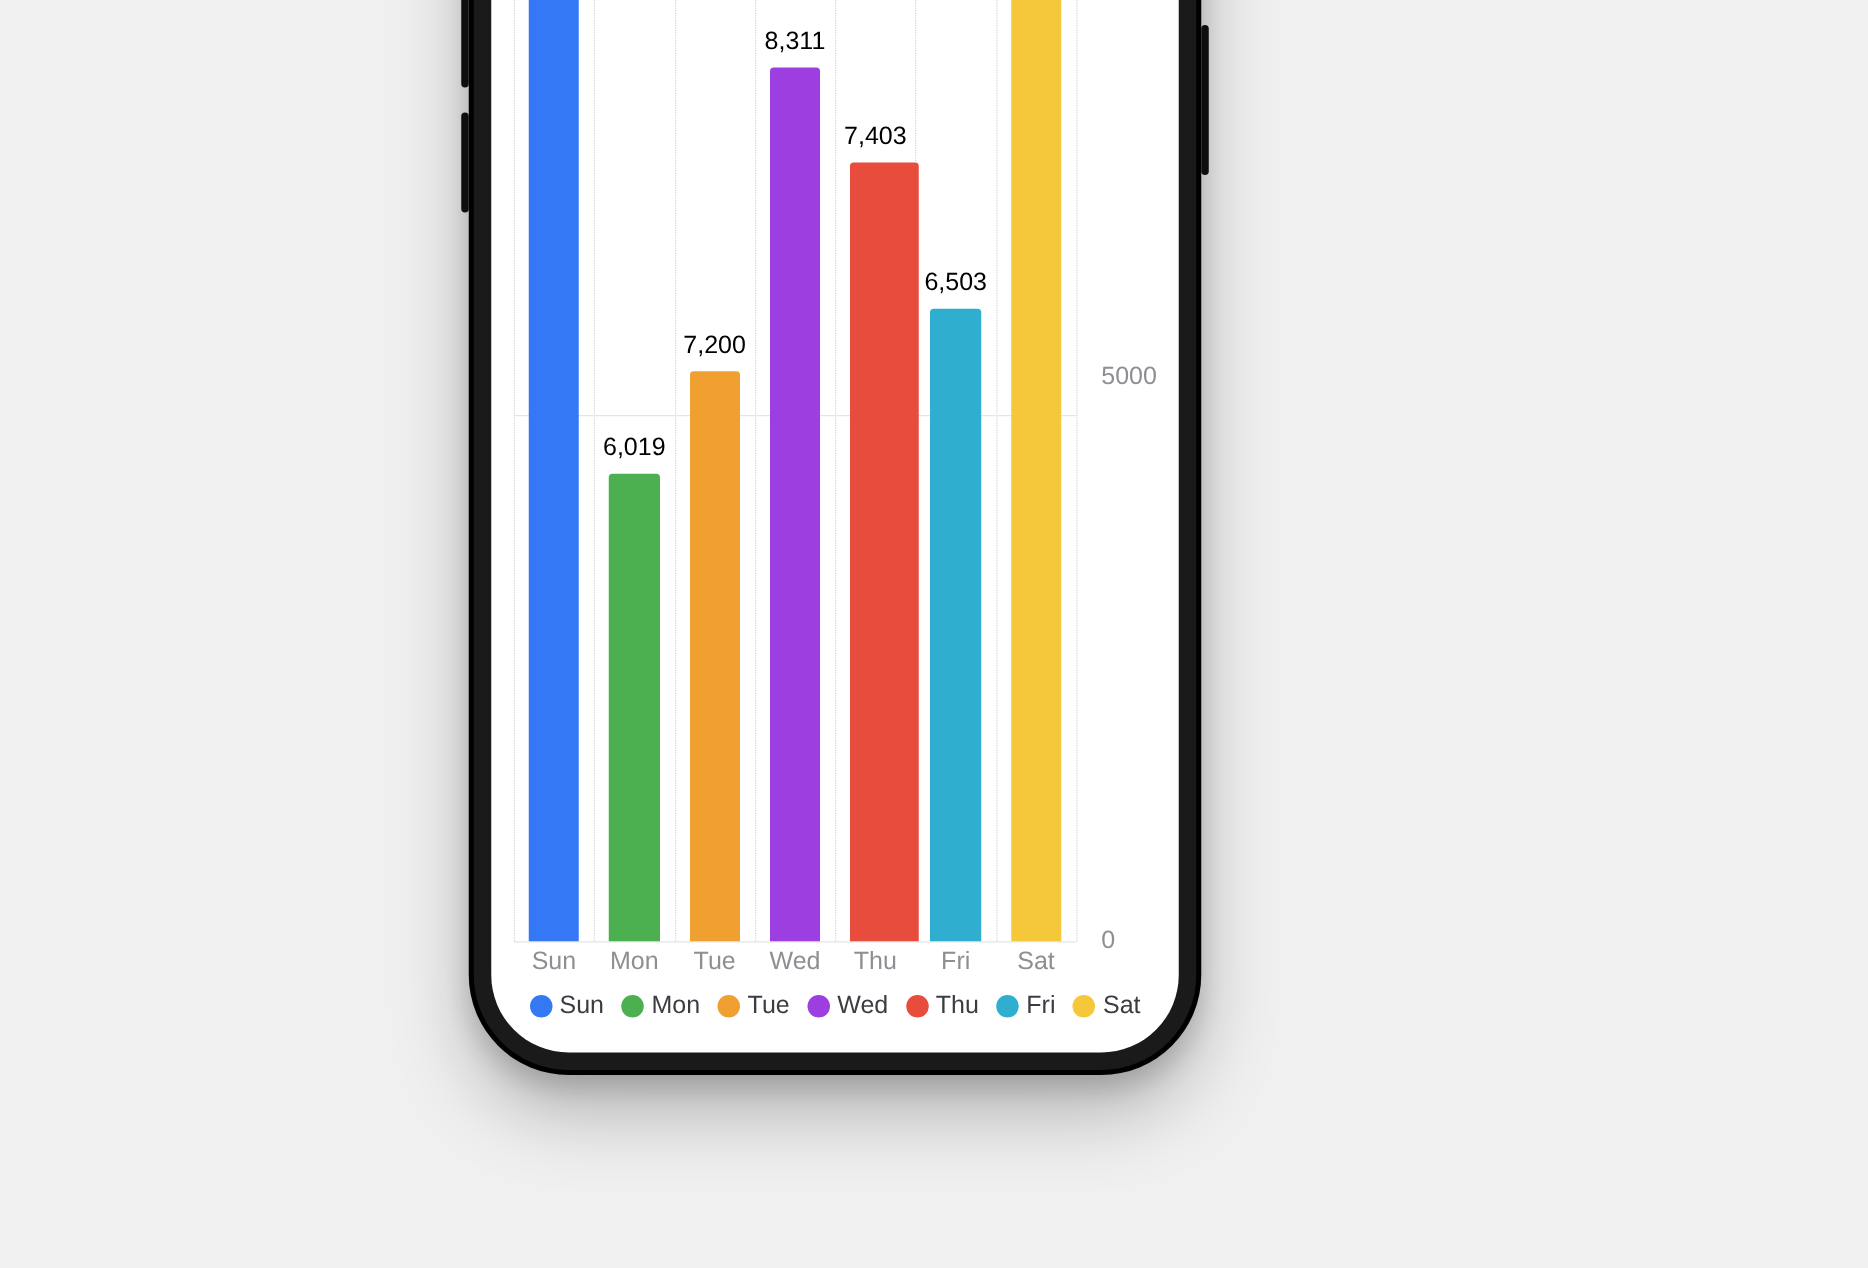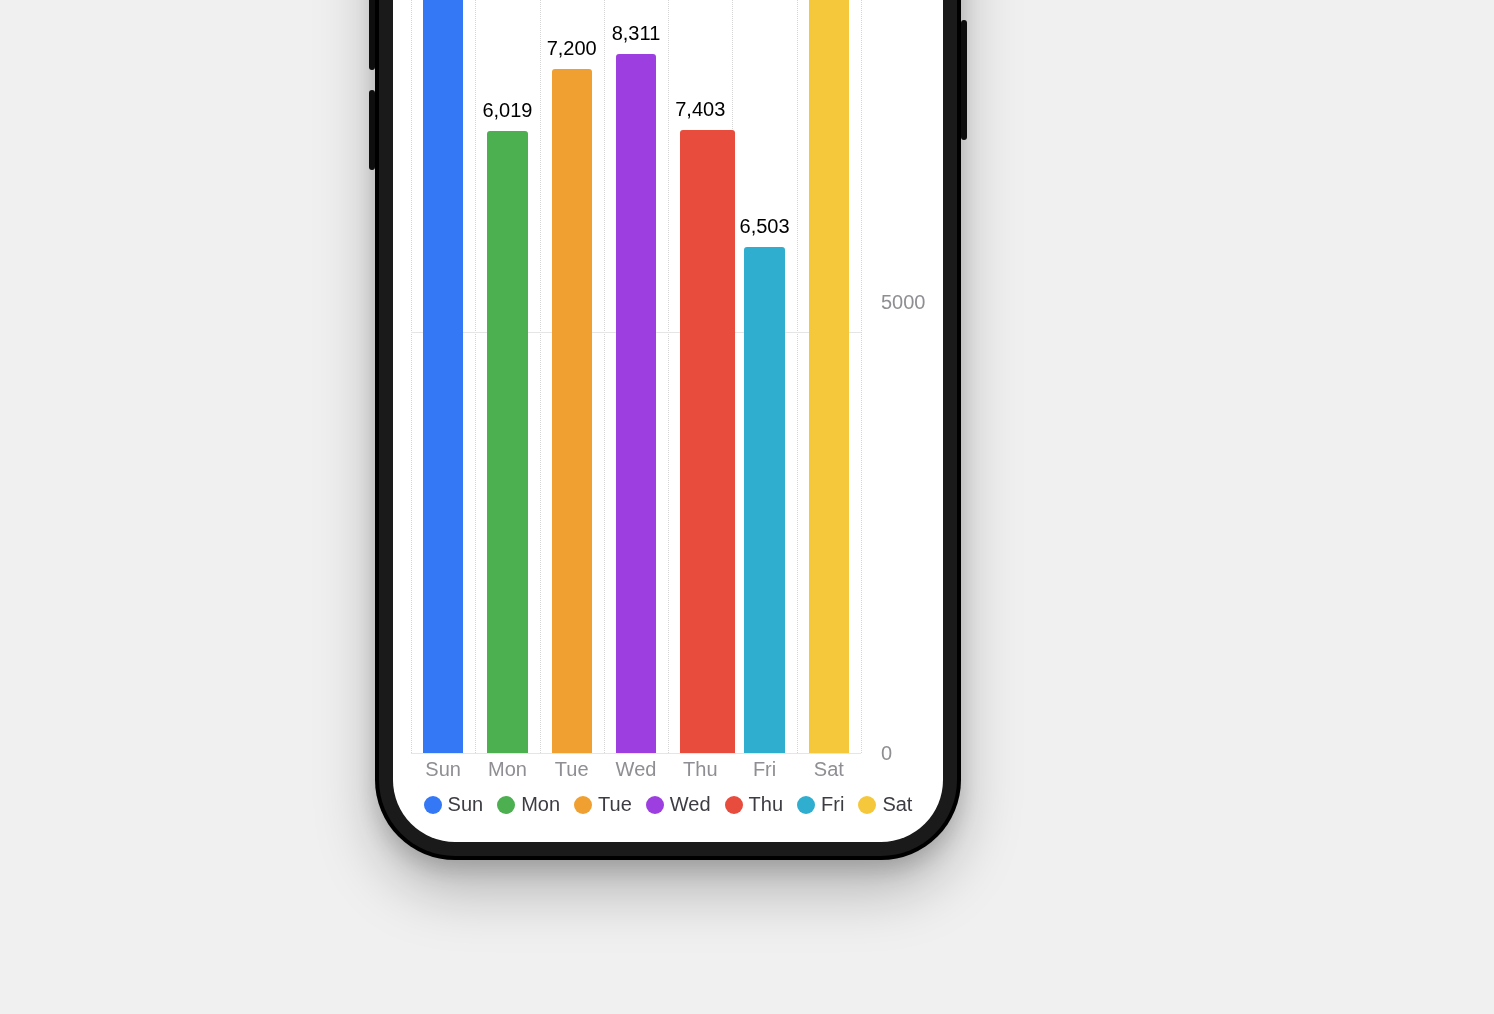--- a/index.html
+++ b/index.html
@@ -46,24 +46,24 @@
           <div class="grid-x" style="left:321.428px;"></div>
           <div class="grid-x" style="left:385.714px;"></div>
           <div class="grid-x" style="left:450px;"></div>
 
           <div class="grid-y" style="top:975px;"></div>
           <div class="grid-y" style="top:554.318px;"></div>
 
           <div class="bar" style="left:12px;width:40.285px;height:886px;background:#3478f6;">
             
           </div>
-          <div class="bar" style="left:76.285px;width:40.285px;height:622px;background:#4cb050;">
+          <div class="bar" style="left:76.285px;width:40.285px;height:374px;background:#4cb050;">
             <span class="bar-label" style="top:-32px;left:-12px;width:64.285px;">6,019</span>
           </div>
-          <div class="bar" style="left:140.571px;width:40.285px;height:684px;background:#f0a030;">
+          <div class="bar" style="left:140.571px;width:40.285px;height:456px;background:#f0a030;">
             <span class="bar-label" style="top:-32px;left:-12px;width:64.285px;">7,200</span>
           </div>
           <div class="bar" style="left:204.857px;width:40.285px;height:699.258px;background:#9d3fe0;">
             <span class="bar-label" style="top:-32px;left:-12px;width:64.285px;">8,311</span>
           </div>
           <div class="bar" style="left:269.143px;width:55px;height:622.862px;background:#e84c3d;">
             <span class="bar-label" style="top:-32px;left:-12px;width:64.285px;">7,403</span>
           </div>
           <div class="bar" style="left:333.428px;width:40.285px;height:506px;background:#2faecf;">
             <span class="bar-label" style="top:-32px;left:-12px;width:64.285px;">6,503</span>

